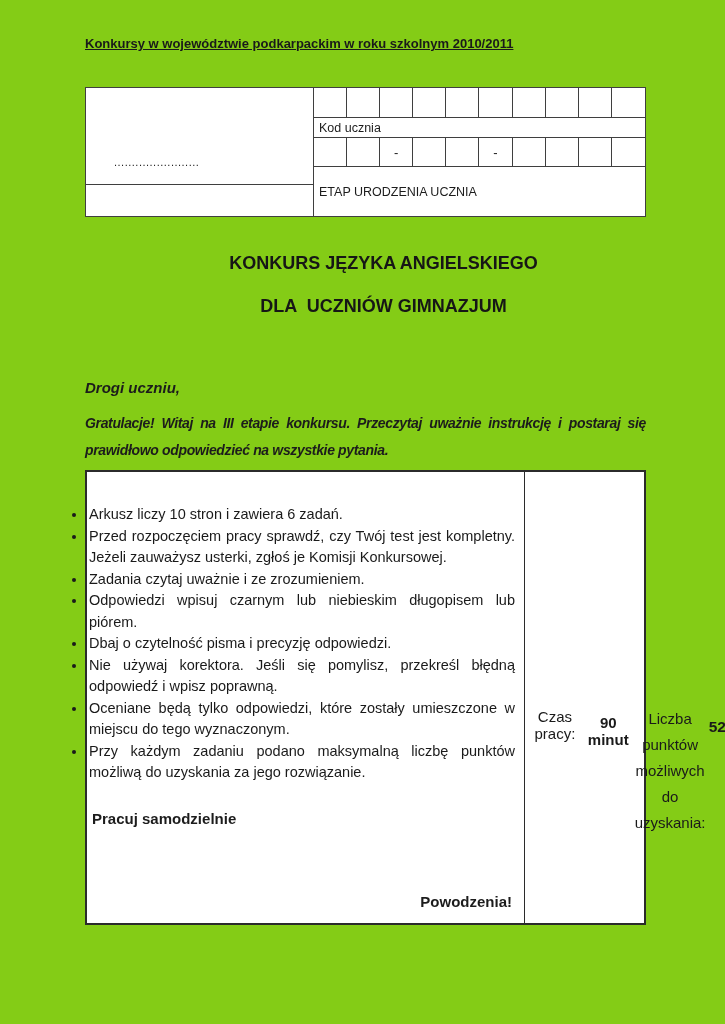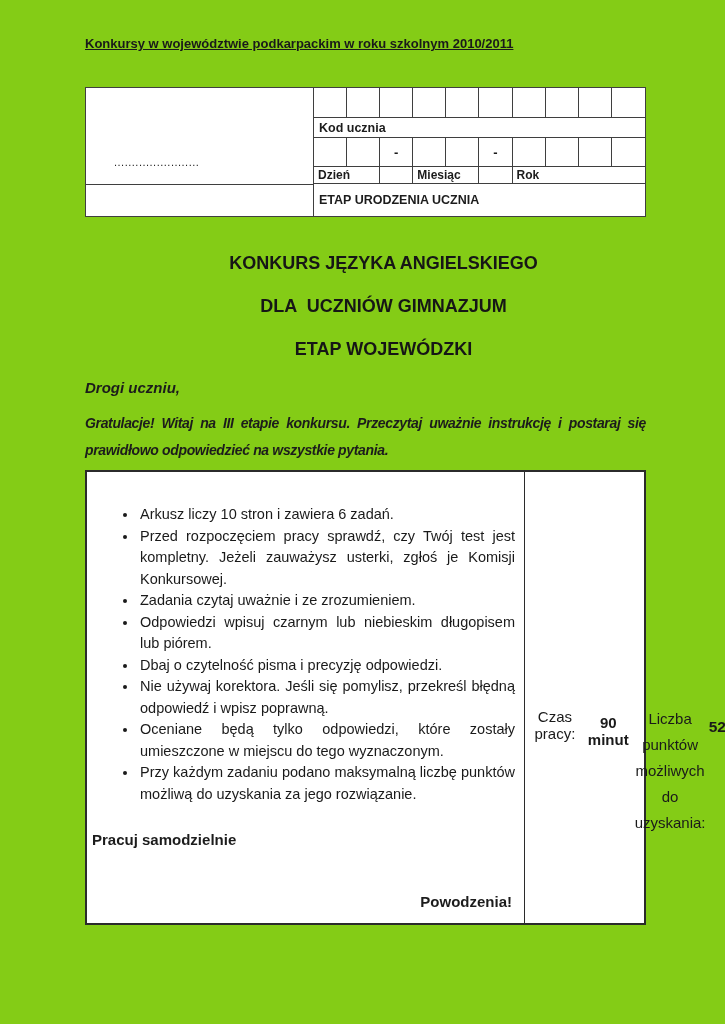--- a/index.html
+++ b/index.html
@@ -35,21 +35,21 @@
     border-right: 1px solid #3f3f3f;
     display: flex; flex-direction: column;
   }
   .ct-stamp-area { height: 97px; border-bottom: 1px solid #3f3f3f; position: relative; }
   .dots {
     position: absolute; left: 28px; bottom: 16px;
     font-size: 11px; letter-spacing: 0.5px; color: #222;
   }
   .ct-stamp-label { flex: 1; font-size: 11.5px; padding: 3px 0 0 4px; color:#1a1a1a; }
 
-  .ct-right { flex: 1; display: flex; flex-direction: column; font-weight: bold; }
+  .ct-right { flex: 1; display: flex; flex-direction: column; }
   .ct-boxrow {
     display: grid; grid-template-columns: repeat(10, 1fr);
     border-bottom: 1px solid #3f3f3f;
   }
   .ct-boxrow .box {
     border-right: 1px solid #3f3f3f;
     display: flex; align-items: center; justify-content: center;
     font-size: 13px; color:#1a1a1a;
   }
   .ct-boxrow .box:last-child { border-right: none; }
@@ -105,21 +105,21 @@
     border: 2px solid #2b2b2b;
     display: flex; background: #fff;
   }
   .mt-left {
     width: 438px; flex: none;
     border-right: 1px solid #2b2b2b;
     display: flex; flex-direction: column;
     padding: 32px 9px 13px 0;
   }
   .bullets {
-    margin: 0; padding-left: 51px;
+    margin: 0; 
     font-size: 14.5px; line-height: 21.5px;
     list-style-type: disc; color:#1a1a1a;
   }
   .bullets li { text-align: justify; text-align-last: left; padding-left: 2px; }
   .work-alone { font-weight: bold; font-size: 15px; margin: 26px 0 0 5px; }
   .good-luck  { font-weight: bold; font-size: 15px; margin-top: auto; text-align: right; padding-right: 3px; }
 
   .mt-right {
     flex: 1;
     display: flex; flex-direction: row; align-items: center;
@@ -161,35 +161,27 @@
           <div class="box"></div>
           <div class="box">-</div>
           <div class="box"></div>
           <div class="box"></div>
           <div class="box">-</div>
           <div class="box"></div>
           <div class="box"></div>
           <div class="box"></div>
           <div class="box"></div>
         </div>
-      <div class="ct-date-labels">
-        <div class="dl dl-dzien">Dzień</div>
-        <div class="dl dl-empty"></div>
-        <div class="dl dl-miesiac">Miesiąc</div>
-        <div class="dl dl-empty"></div>
-        <div class="dl dl-rok">Rok</div>
-      </div>
       <div class="ct-data-label">ETAP URODZENIA UCZNIA</div>
     </div>
   </div>
 
   <div class="titles">
     <div class="title-line">KONKURS JĘZYKA ANGIELSKIEGO</div>
     <div class="title-line">DLA  UCZNIÓW GIMNAZJUM</div>
-    <div class="title-line">ETAP WOJEWÓDZKI</div>
   </div>
 
   <div class="intro">
     <div class="salutation">Drogi uczniu,</div>
     <div class="message">Gratulacje! Witaj na III etapie konkursu. Przeczytaj uważnie instrukcję i postaraj się prawidłowo odpowiedzieć na wszystkie pytania.</div>
   </div>
 
   <div class="main-table">
     <div class="mt-left">
       <ul class="bullets">

